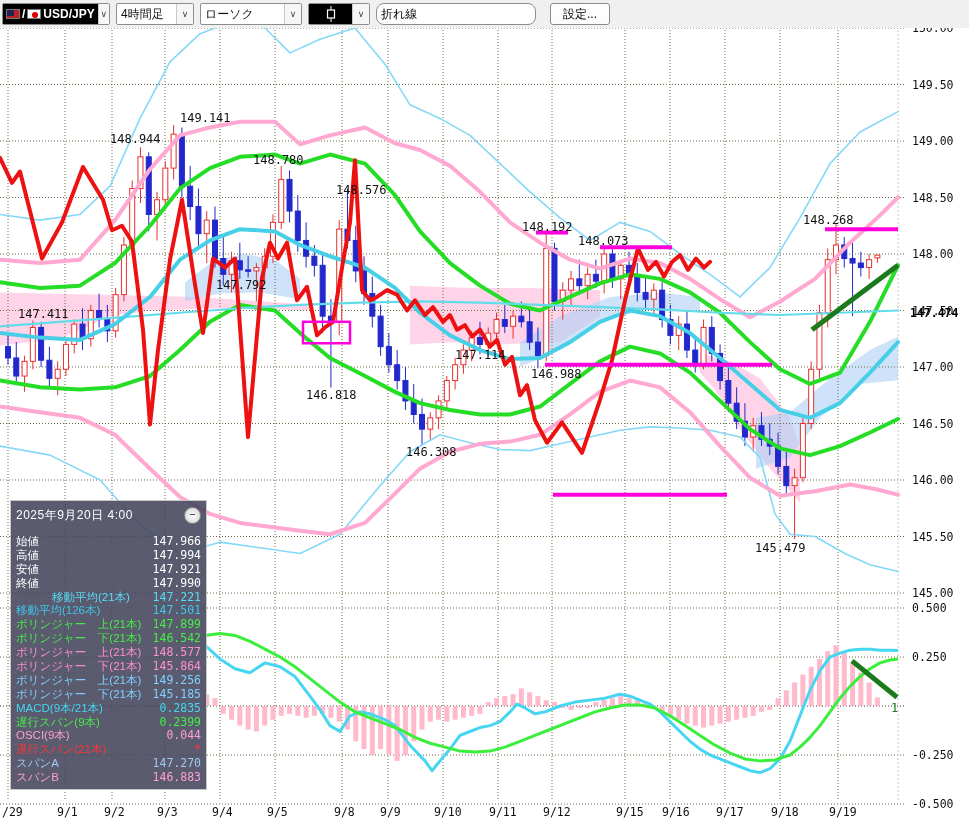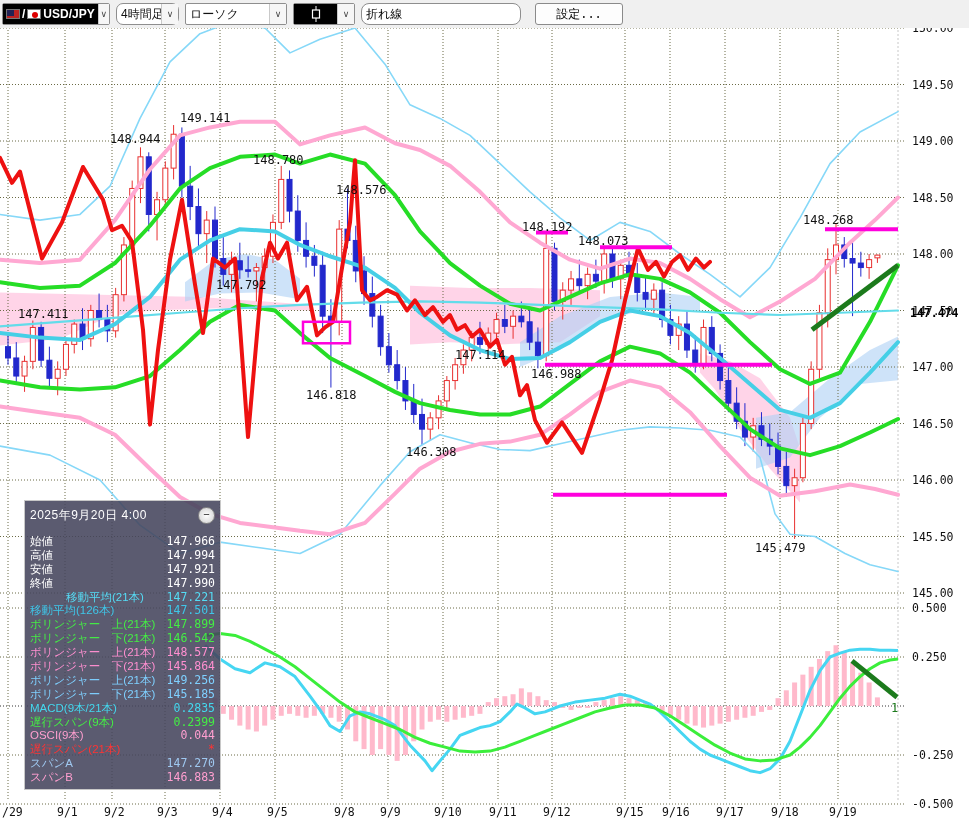--- a/index.html
+++ b/index.html
@@ -13,30 +13,30 @@
   .chev{width:16px;height:100%;display:flex;align-items:center;justify-content:center;
         color:#444;font-size:9px;border-left:1px solid #c9c9c9;background:#f6f6f6;}
   #pair-ctl{width:108px;padding:0;}
   #pair-black{flex:1;height:100%;background:#000;color:#fff;display:flex;align-items:center;
               gap:2px;padding:0 3px;font-weight:bold;font-size:12px;}
   .flag{width:14px;height:10px;display:inline-block;border:1px solid #777;box-sizing:border-box;}
   .flag-us{background:linear-gradient(#b22 20%,#fff 20%,#fff 30%,#b22 30%,#b22 45%,#fff 45%,#fff 55%,#b22 55%,#b22 70%,#fff 70%,#fff 80%,#b22 80%);position:relative;}
   .flag-us::after{content:"";position:absolute;left:0;top:0;width:7px;height:6px;background:#225;}
   .flag-jp{background:#fff;position:relative;}
   .flag-jp::after{content:"";position:absolute;left:3.5px;top:1.5px;width:6px;height:6px;border-radius:50%;background:#d00;}
-  #tf-ctl{width:63px;border-radius:7px;}#type-ctl{width:102px;}
+  #tf-ctl{width:78px;}#type-ctl{width:102px;}
   .ctl-label{flex:1;padding:0 4px;white-space:nowrap;overflow:hidden;}
   #candle-ctl{width:62px;padding:0;}
   #candle-black{flex:1;height:100%;background:#000;display:flex;align-items:center;justify-content:center;}
   #line-input{width:160px;height:22px;border:1px solid #8e8e8e;border-radius:8px;font-size:12px;
               padding:0 4px;box-sizing:border-box;font-family:inherit;}
-  #settings-btn{margin-left:8px;width:88px;height:22px;background:#fdfdfd;border:1px solid #8a8a8a;
-                border-radius:3px;font-size:12px;font-family:Liberation Mono, monospace;}
+  #settings-btn{margin-left:8px;width:60px;height:22px;background:#fdfdfd;border:1px solid #8a8a8a;
+                border-radius:3px;font-size:12px;font-family:Liberation Sans, sans-serif;}
   
-  #info-panel{position:absolute;left:24px;top:500px;width:197px;height:290px;
+  #info-panel{position:absolute;left:10px;top:500px;width:197px;height:290px;
               background:rgba(68,68,92,0.88);border:1px solid #c8c8c8;z-index:6;
               color:#fff;font-size:11.5px;box-sizing:border-box;padding:4px 5px 0 5px;}
   #info-title-row{display:flex;justify-content:space-between;align-items:center;height:20px;}
   #info-title{font-size:12px;letter-spacing:0.5px;}
   #info-min-btn{width:15px;height:15px;border-radius:50%;background:radial-gradient(#ffffff,#cfcfcf);
                 border:1px solid #888;color:#222;font-size:11px;line-height:12px;text-align:center;cursor:pointer;}
   #info-rows{margin-top:10px;}
   .irow{display:flex;justify-content:space-between;height:13.9px;line-height:13.9px;white-space:nowrap;}
   .irow .v{font-family:"DejaVu Sans Mono",monospace;font-size:11.5px;}
   

